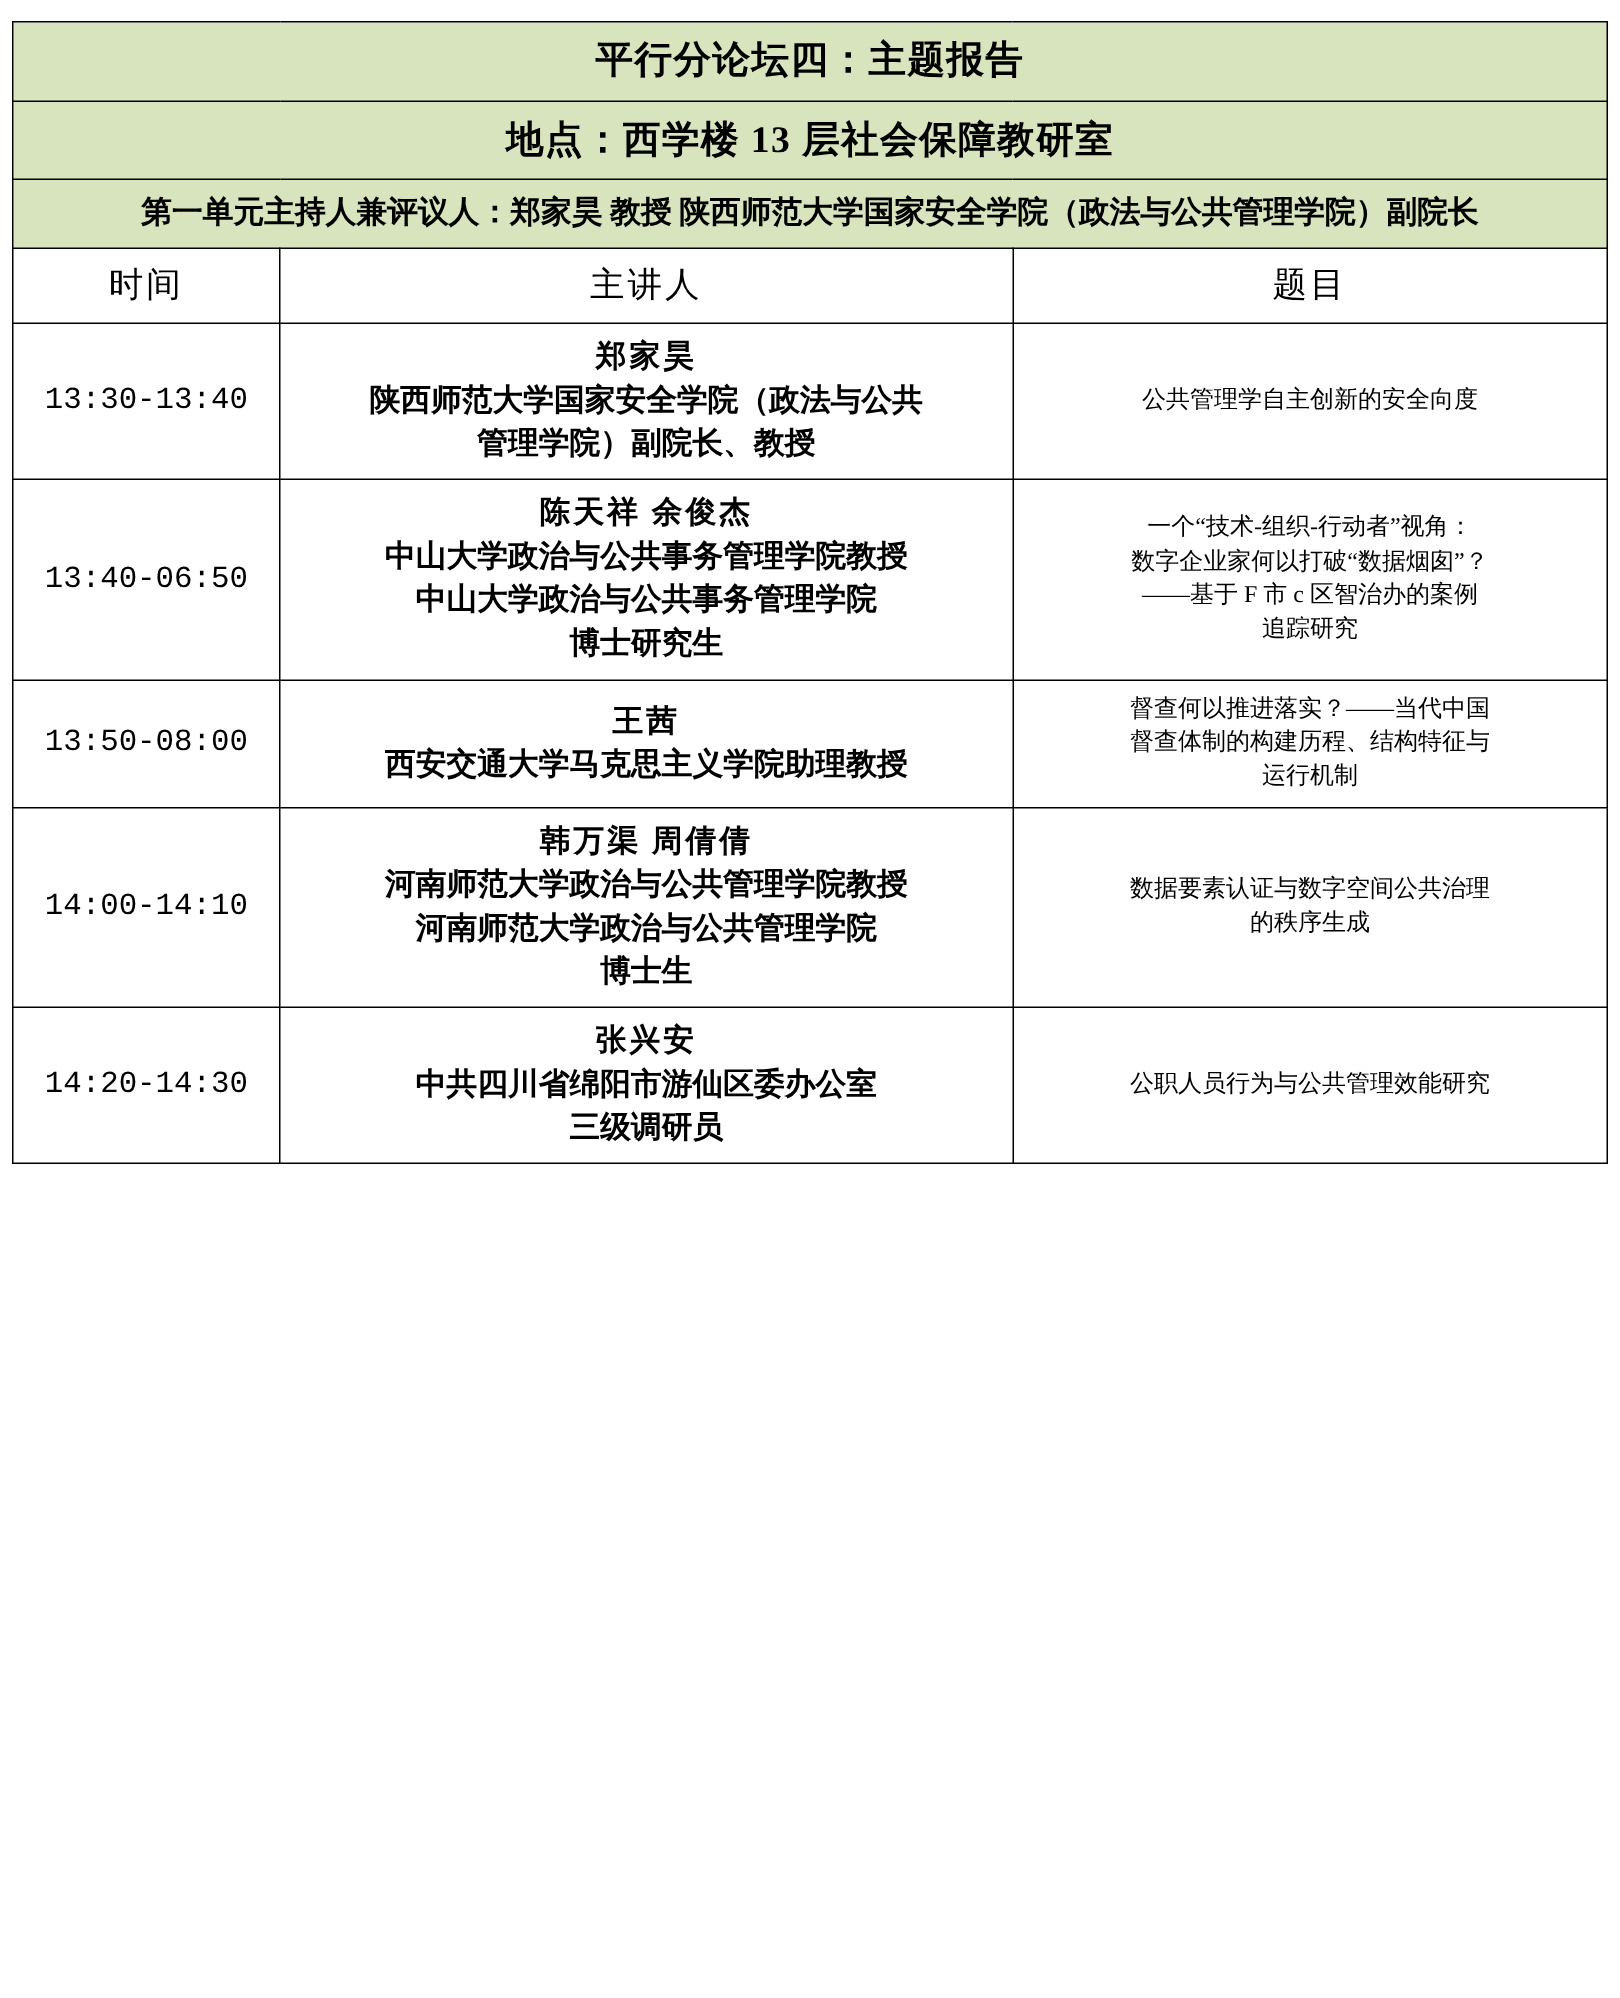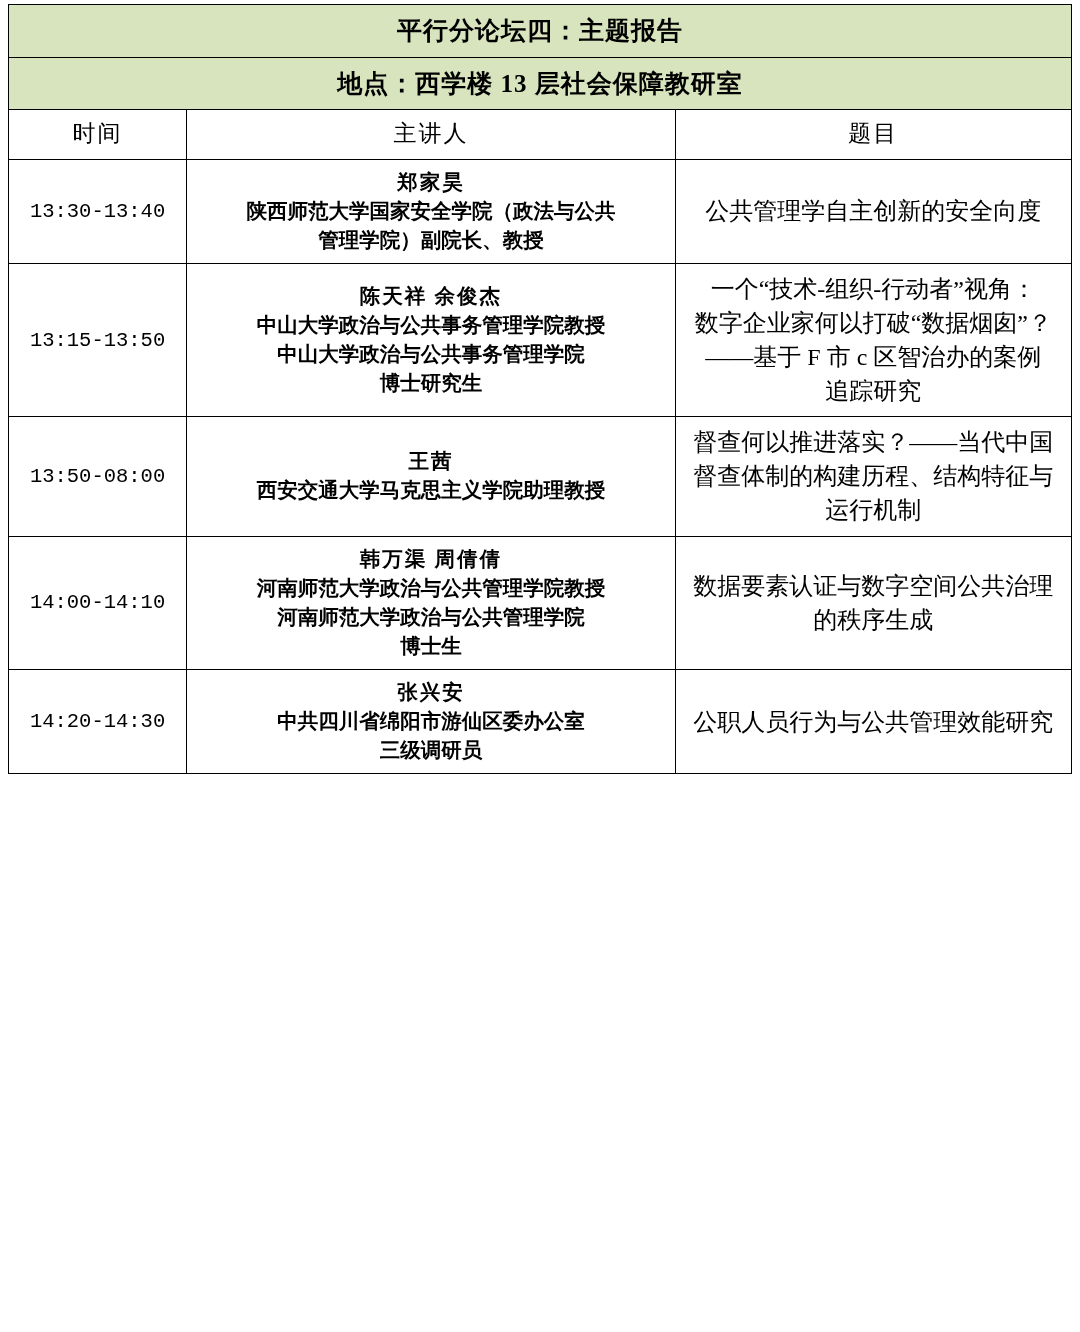--- a/index.html
+++ b/index.html
@@ -11,21 +11,21 @@
     width: 1080px;
     height: 1332px;
     font-family: "Liberation Serif", "DejaVu Serif", serif;
     color: #000000;
     overflow: hidden;
   }
   .page {
     width: 1080px;
     height: 1332px;
     box-sizing: border-box;
-    padding: 4px 8px 0 8px;
+    padding: 14px 8px 0 8px;
   }
   table.schedule {
     border-collapse: collapse;
     width: 1064px;
     table-layout: fixed;
     border: 1px solid #000;
   }
   table.schedule td {
     border: 1px solid #000;
     vertical-align: middle;
@@ -70,21 +70,21 @@
     font-family: "Liberation Mono", "DejaVu Sans Mono", monospace;
     letter-spacing: 0px;
     white-space: nowrap;
     margin-left: 22px;
   }
   .speaker-cell {
     font-size: 20.5px;
     font-weight: bold;
   }
   .topic-cell {
-    font-size: 24px;
+    font-size: 16px;
   }
   .speaker-cell .nm {
     letter-spacing: 2px;
   }
   .full-cell {
     font-size: 20.5px;
     padding-top: 22px;
     padding-bottom: 22px;
     letter-spacing: 2px;
   }
@@ -100,40 +100,43 @@
       <col class="col-speaker">
       <col class="col-topic">
     </colgroup>
     <tbody>
       <tr>
         <td class="band title-cell" colspan="3">平行分论坛四：主题报告</td>
       </tr>
       <tr>
         <td class="band venue-cell" colspan="3">地点：西学楼 13 层社会保障教研室</td>
       </tr>
+      <tr>
+        <td class="band chair-cell" colspan="3">第一单元主持人兼评议人：郑家昊  教授  陕西师范大学国家安全学院（政法与公共管理学院）副院长</td>
+      </tr>
       <tr class="header-row">
         <td>时间</td>
         <td>主讲人</td>
         <td>题目</td>
       </tr>
 
       <tr>
         <td class="time-cell">13:30-13:40</td>
         <td class="speaker-cell">
           <span class="line nm">郑家昊</span>
           <span class="line">陕西师范大学国家安全学院（政法与公共</span>
           <span class="line">管理学院）副院长、教授</span>
         </td>
         <td class="topic-cell">
           <span class="line">公共管理学自主创新的安全向度</span>
         </td>
       </tr>
 
       <tr>
-        <td class="time-cell">13:15-13:50</td>
+        <td class="time-cell">13:40-06:50</td>
         <td class="speaker-cell">
           <span class="line nm">陈天祥  余俊杰</span>
           <span class="line">中山大学政治与公共事务管理学院教授</span>
           <span class="line">中山大学政治与公共事务管理学院</span>
           <span class="line">博士研究生</span>
         </td>
         <td class="topic-cell">
           <span class="line">一个“技术-组织-行动者”视角：</span>
           <span class="line">数字企业家何以打破“数据烟囱”？</span>
           <span class="line">——基于 F 市 c 区智治办的案例</span>

